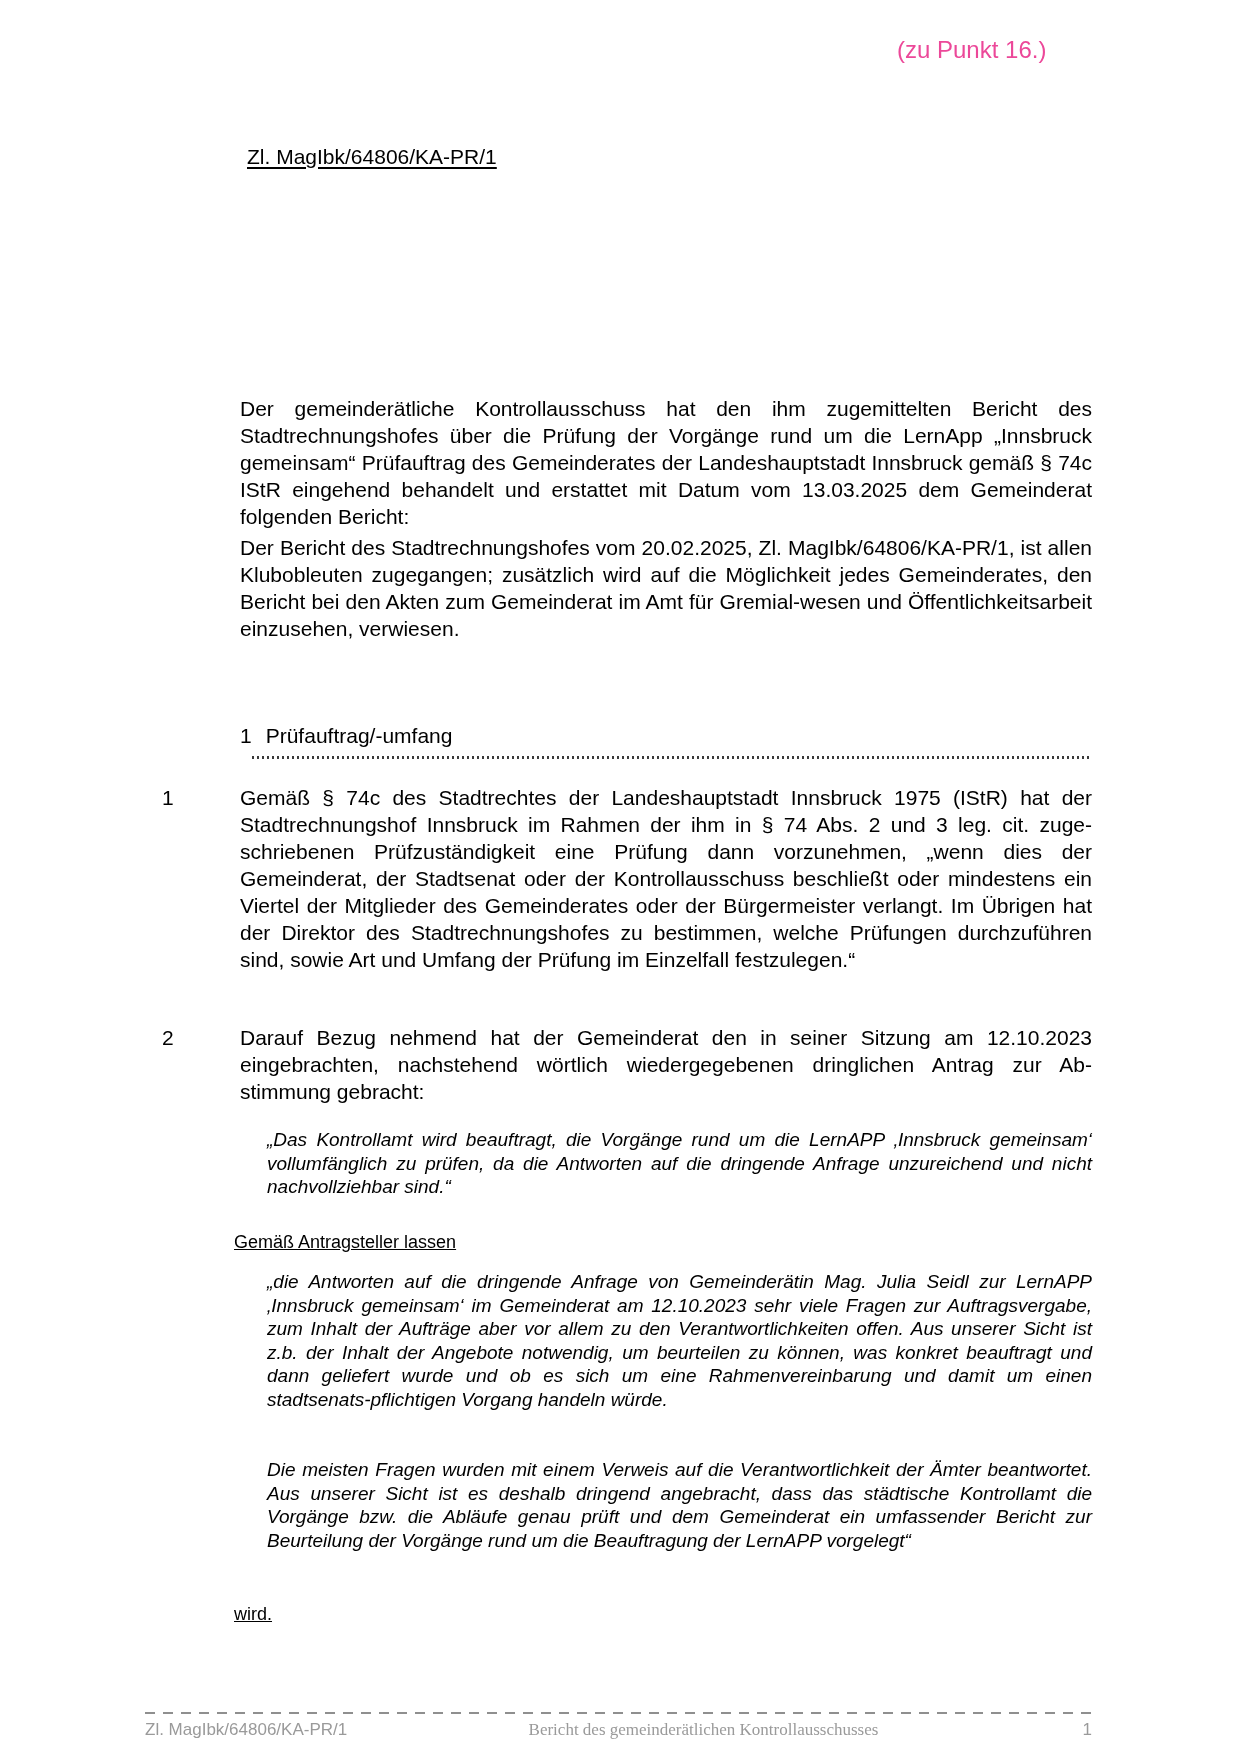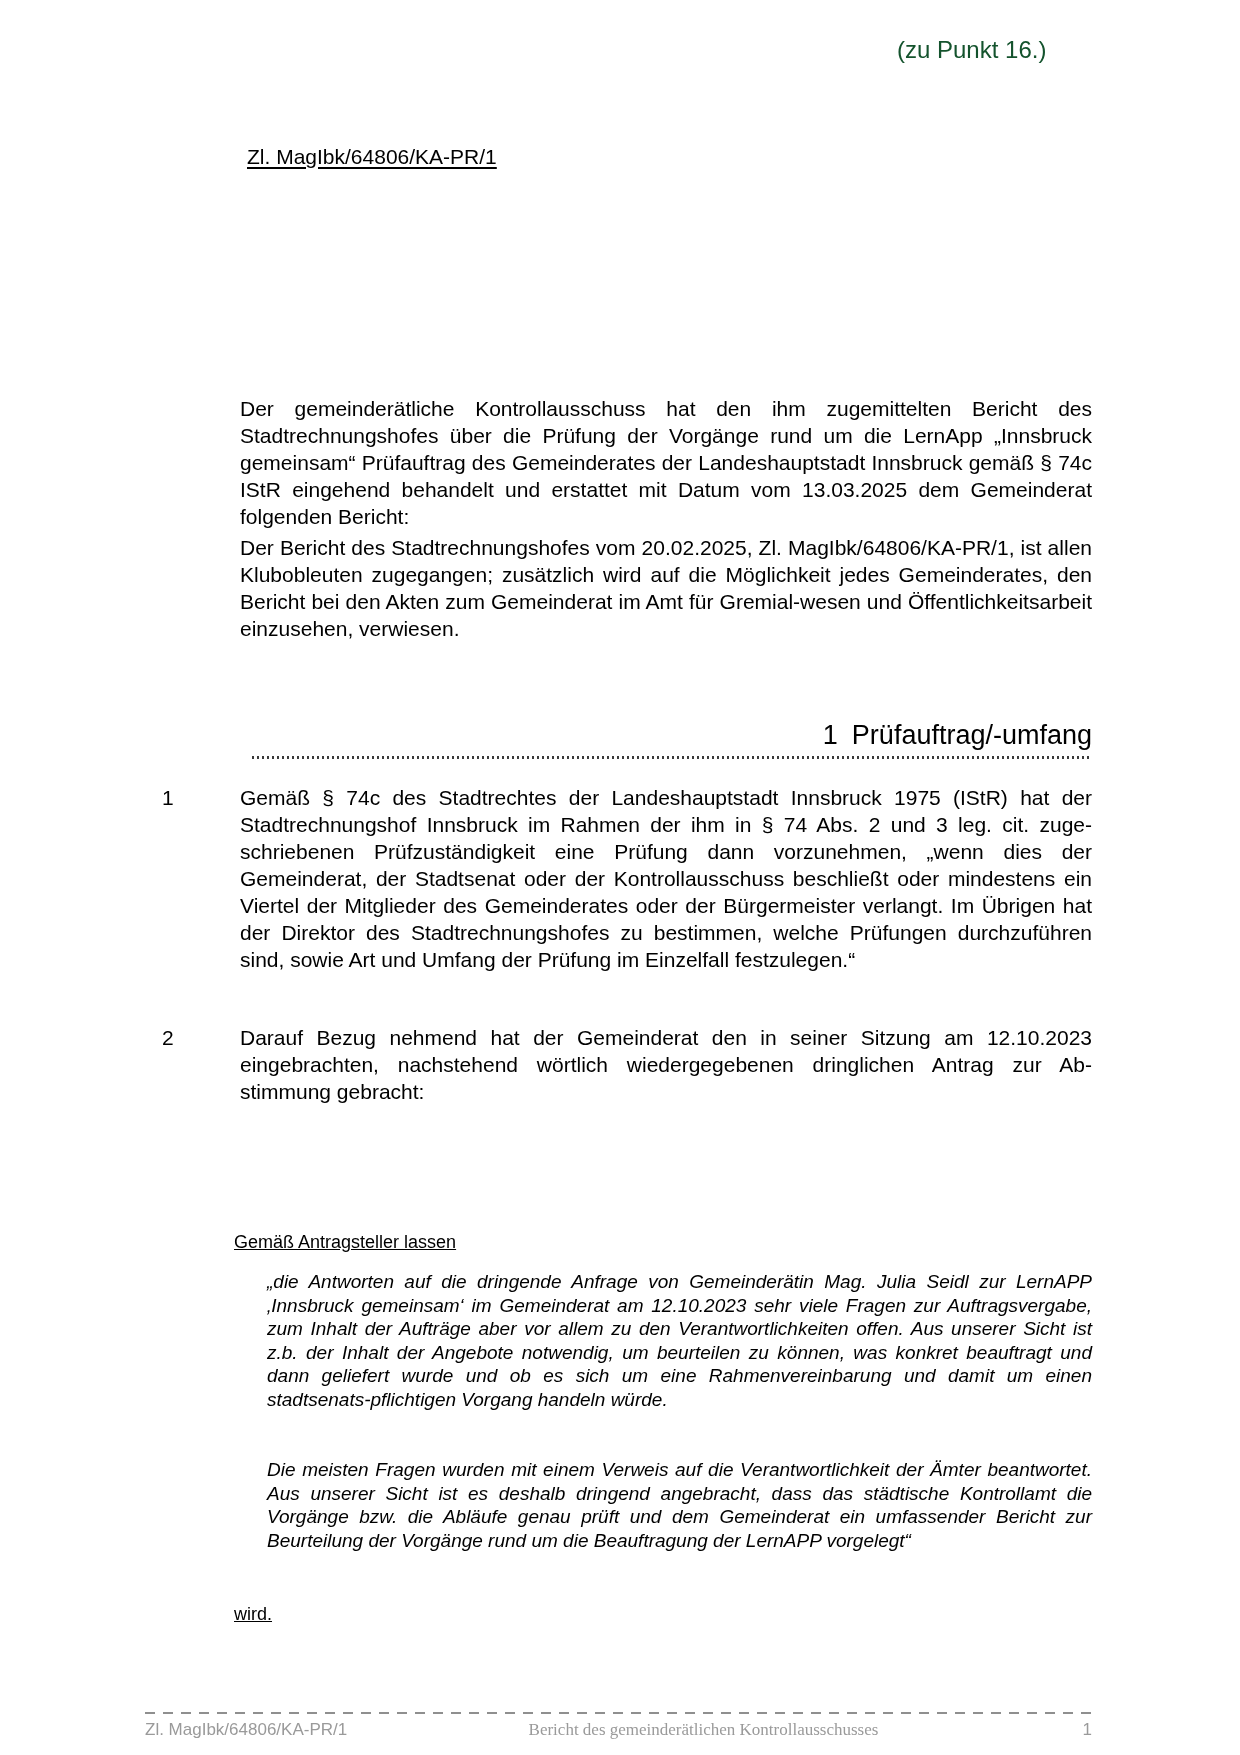--- a/index.html
+++ b/index.html
@@ -9,21 +9,21 @@
     height:1755px;
     background:#ffffff;
     font-family:"Liberation Sans","DejaVu Sans",sans-serif;
     color:#000000;
     overflow:hidden;
   }
   .abs{position:absolute;}
   .annotation-note{
     left:897px;top:36px;
     font-size:24px;line-height:28px;
-    color:#14532d;
+    color:#ec4899;
   }
   .file-number{
     left:247px;top:144px;
     font-size:21px;line-height:26px;
     text-decoration:underline;
     text-underline-offset:3px;
   }
   .doc-title{
     left:240px;top:224px;width:852px;
     font-size:22px;line-height:26px;font-weight:bold;
@@ -36,22 +36,22 @@
   }
   .body-par{
     left:240px;width:852px;
     font-size:21px;line-height:27px;
     text-align:justify;
   }
   .par-intro-1{top:395px;}
   .par-intro-2{top:534px;}
   .section-heading{
     left:240px;top:722px;width:852px;
-    font-size:27px;line-height:27px;
-    text-align:right;
+    font-size:21px;line-height:27px;
+    text-align:left;
   }
   .section-heading .sec-num{margin-right:14px;}
   .dotted-rule{
     left:252px;top:756px;width:840px;height:3px;
     background-image:repeating-linear-gradient(90deg,#3a3a3a 0 2px,transparent 2px 5px);
     background-size:auto 3px;
   }
   .numbered{position:absolute;}
   .par-num{
     position:absolute;left:-78px;top:0;
@@ -115,20 +115,21 @@
   <div class="abs body-par numbered par-1">
     <span class="par-num">1</span>
     <span>Gemäß § 74c des Stadtrechtes der Landeshauptstadt Innsbruck 1975 (IStR) hat der Stadtrechnungshof Innsbruck im Rahmen der ihm in § 74 Abs. 2 und 3 leg. cit. zuge-schriebenen Prüfzuständigkeit eine Prüfung dann vorzunehmen, „wenn dies der Gemeinderat, der Stadtsenat oder der Kontrollausschuss beschließt oder mindestens ein Viertel der Mitglieder des Gemeinderates oder der Bürgermeister verlangt. Im Übrigen hat der Direktor des Stadtrechnungshofes zu bestimmen, welche Prüfungen durchzuführen sind, sowie Art und Umfang der Prüfung im Einzelfall festzulegen.“</span>
   </div>
 
   <div class="abs body-par numbered par-2">
     <span class="par-num">2</span>
     <span>Darauf Bezug nehmend hat der Gemeinderat den in seiner Sitzung am 12.10.2023 eingebrachten, nachstehend wörtlich wiedergegebenen dringlichen Antrag zur Ab-stimmung gebracht:</span>
   </div>
 
+  <div class="abs quote quote-1">„Das Kontrollamt wird beauftragt, die Vorgänge rund um die LernAPP ‚Innsbruck gemeinsam‘ vollumfänglich zu prüfen, da die Antworten auf die dringende Anfrage unzureichend und nicht nachvollziehbar sind.“</div>
 
   <div class="abs connector connector-antragsteller">Gemäß Antragsteller lassen</div>
 
   <div class="abs quote quote-2">„die Antworten auf die dringende Anfrage von Gemeinderätin Mag. Julia Seidl zur LernAPP ‚Innsbruck gemeinsam‘ im Gemeinderat am 12.10.2023 sehr viele Fragen zur Auftragsvergabe, zum Inhalt der Aufträge aber vor allem zu den Verantwortlichkeiten offen. Aus unserer Sicht ist z.b. der Inhalt der Angebote notwendig, um beurteilen zu können, was konkret beauftragt und dann geliefert wurde und ob es sich um eine Rahmenvereinbarung und damit um einen stadtsenats-pflichtigen Vorgang handeln würde.</div>
 
   <div class="abs quote quote-3">Die meisten Fragen wurden mit einem Verweis auf die Verantwortlichkeit der Ämter beantwortet. Aus unserer Sicht ist es deshalb dringend angebracht, dass das städtische Kontrollamt die Vorgänge bzw. die Abläufe genau prüft und dem Gemeinderat ein umfassender Bericht zur Beurteilung der Vorgänge rund um die Beauftragung der LernAPP vorgelegt“</div>
 
   <div class="abs connector connector-wird">wird.</div>
 
   <div class="abs footer-rule"></div>

